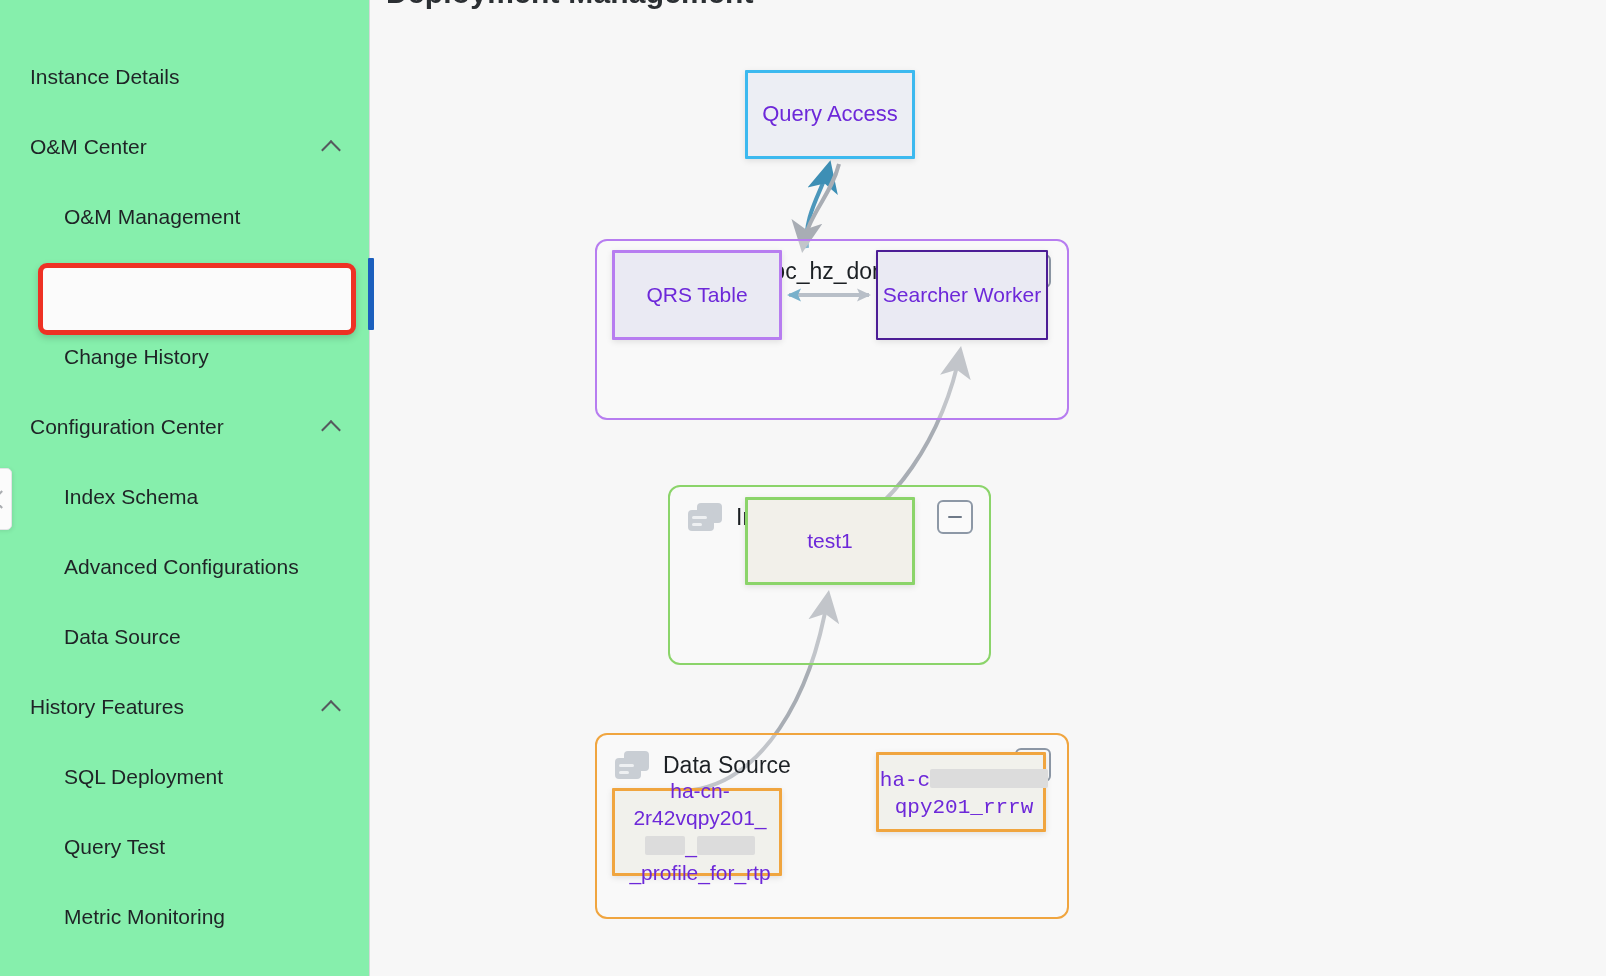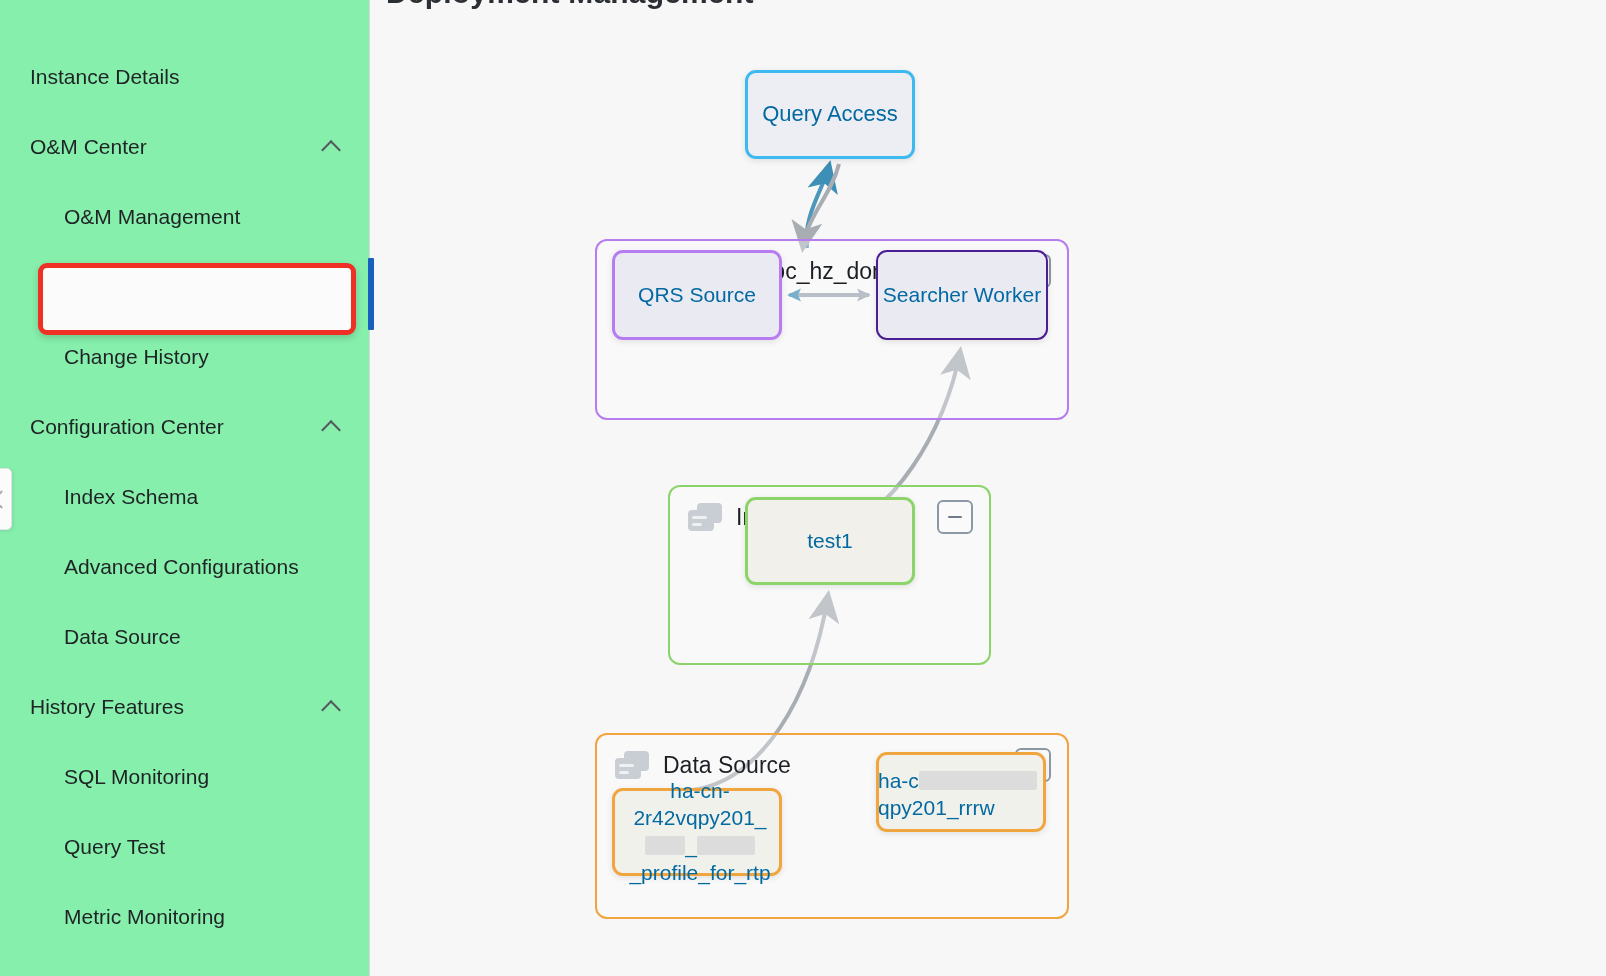--- a/index.html
+++ b/index.html
@@ -72,22 +72,22 @@
   }
 
   
   .canvas{position:absolute;left:371px;top:0;width:1235px;height:976px;overflow:hidden;}
   .svg-layer{position:absolute;left:0;top:0;width:1235px;height:976px;}
 
   
   .node,.group{position:absolute;box-sizing:border-box;}
 
   .node{
-    border-radius:11px;display:flex;align-items:center;justify-content:center;
-    font-size:21px;color:#0369a1;text-align:center;line-height:1.22;
+    border-radius:1px;display:flex;align-items:center;justify-content:center;
+    font-size:21px;color:#6d28d9;text-align:center;line-height:1.22;
     box-shadow:0 2px 6px rgba(0,0,0,.10);
   }
 
   .n-query{
     left:374px;top:70px;width:170px;height:89px;
     border:3px solid #3cb9ef;background:#eceef4;
     font-size:22px;
   }
   .n-qrs{
     left:241px;top:250px;width:170px;height:90px;
@@ -111,21 +111,21 @@
     left:505px;top:752px;width:170px;height:80px;
     border:3px solid #f0a53f;background:#f1f1ec;
     font-size:21px;
   }
   .n-ds1 .dstxt{
     position:absolute;left:-1px;top:-14px;width:172px;
     text-align:center;line-height:1.30;
   }
   .n-ds2 .dstxt{
     position:absolute;left:-1px;top:12px;width:172px;
-    text-align:left;line-height:1.30;
+    text-align:center;line-height:1.30;font-family:Liberation Mono, monospace;
   }
   .redact{
     display:inline-block;vertical-align:-2px;height:19px;
     background:#dcdcdc;border-radius:2px;
   }
   .r-a{width:40px;}
   .r-b{width:58px;}
   .r-c{width:118px;}
 
   .group{
@@ -219,21 +219,21 @@
         <span class="lbl">Data Source</span>
       </div>
 
       <div class="nav-item">
         <span class="lbl">History Features</span>
         <span class="spacer"></span>
         <span class="chev"></span>
       </div>
 
       <div class="nav-item sub">
-        <span class="lbl">SQL Monitoring</span>
+        <span class="lbl">SQL Deployment</span>
       </div>
 
       <div class="nav-item sub">
         <span class="lbl">Query Test</span>
       </div>
 
       <div class="nav-item sub">
         <span class="lbl">Metric Monitoring</span>
       </div>
 
@@ -287,21 +287,21 @@
         </span>
         <span class="g-title"><span>Cluster：</span><span class="kv">vpc_hz_domain_1</span></span>
         <span class="g-spacer"></span>
         <span class="minus-btn">
           <span class="bar"></span>
         </span>
       </div>
     </div>
 
     <div class="node n-qrs">
-      <span>QRS Source</span>
+      <span>QRS Table</span>
     </div>
     <div class="node n-searcher">
       <span>Searcher Worker</span>
     </div>
 
     <div class="group g-index">
       <div class="g-head">
         <span class="cards-icon">
           <span class="back"></span>
             <span class="front"></span>

